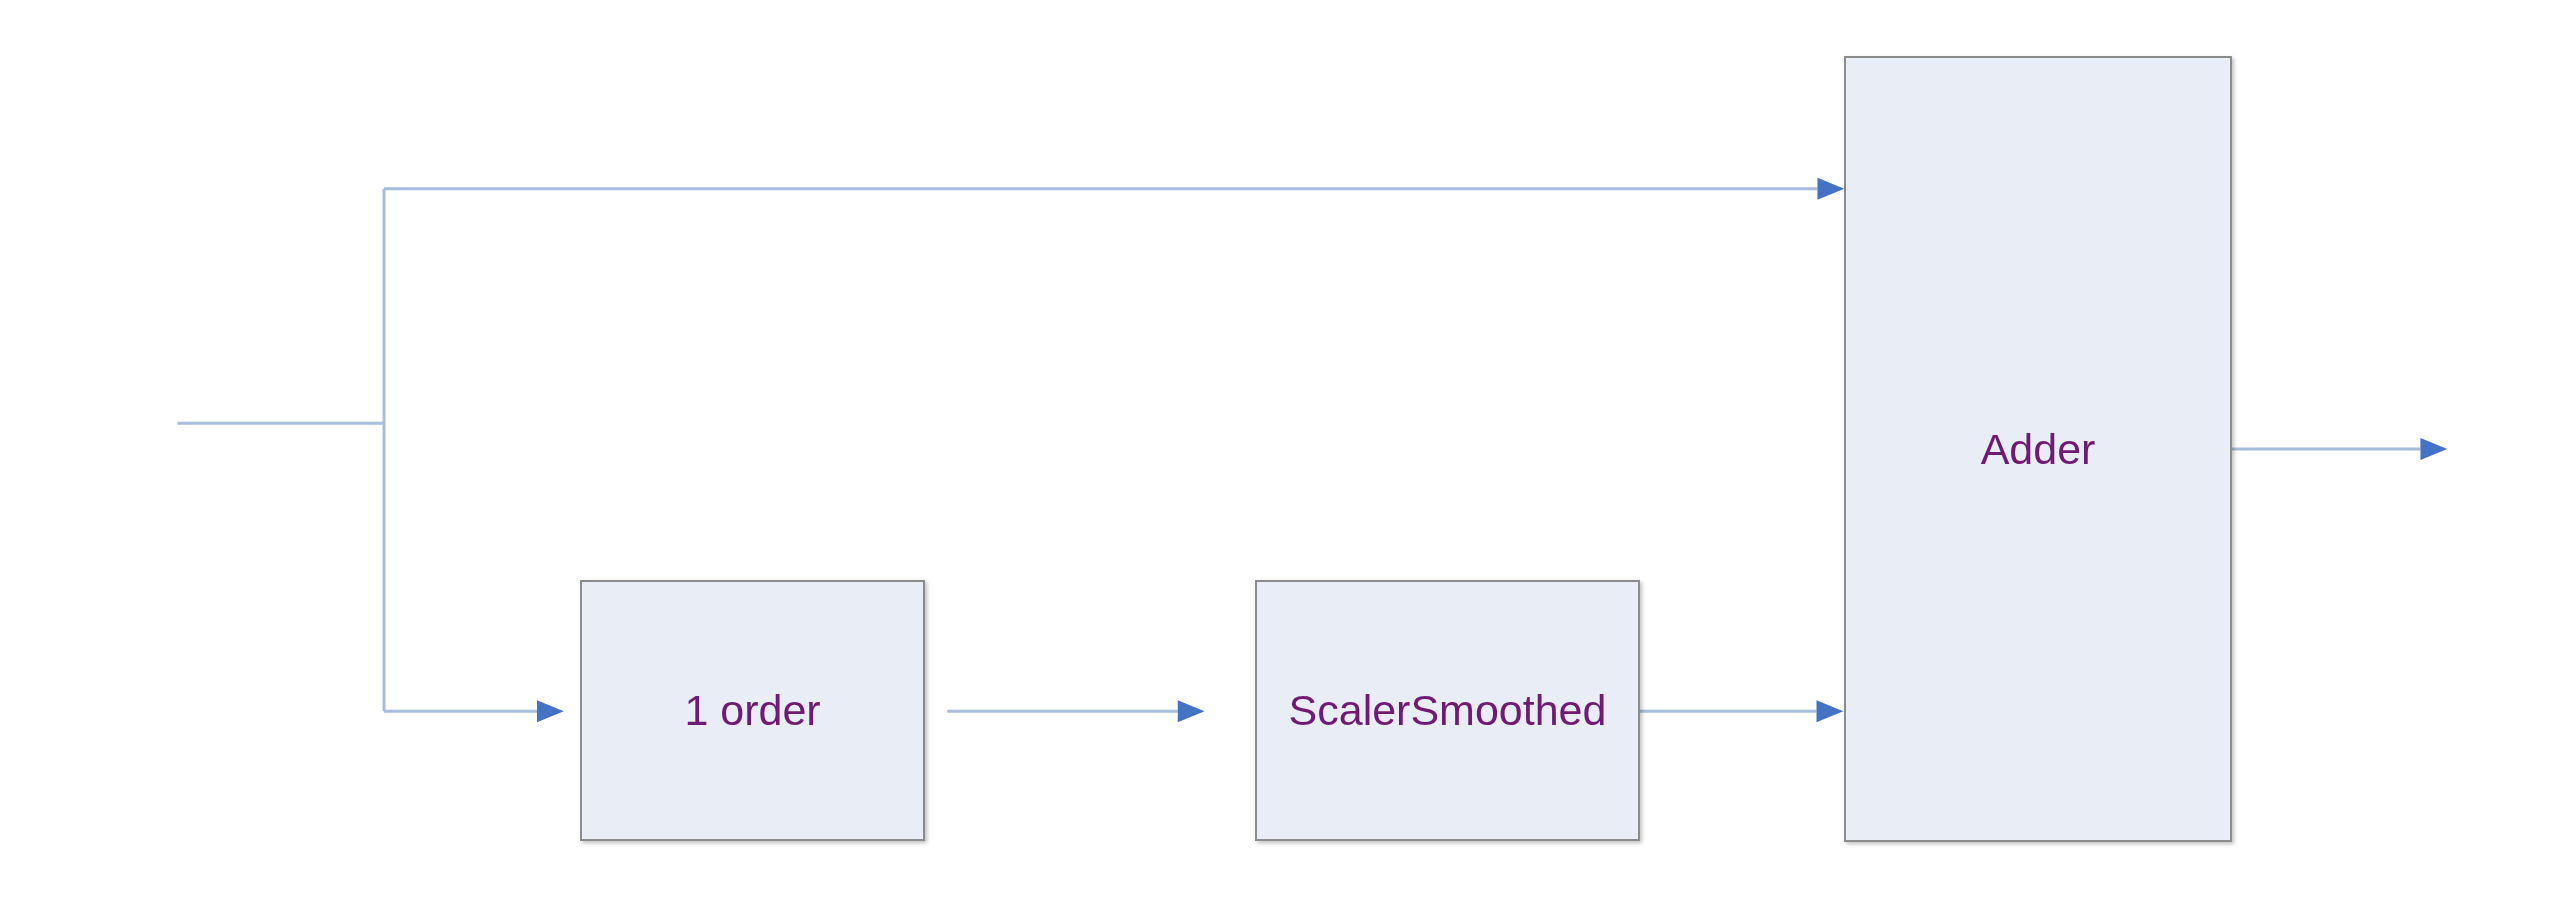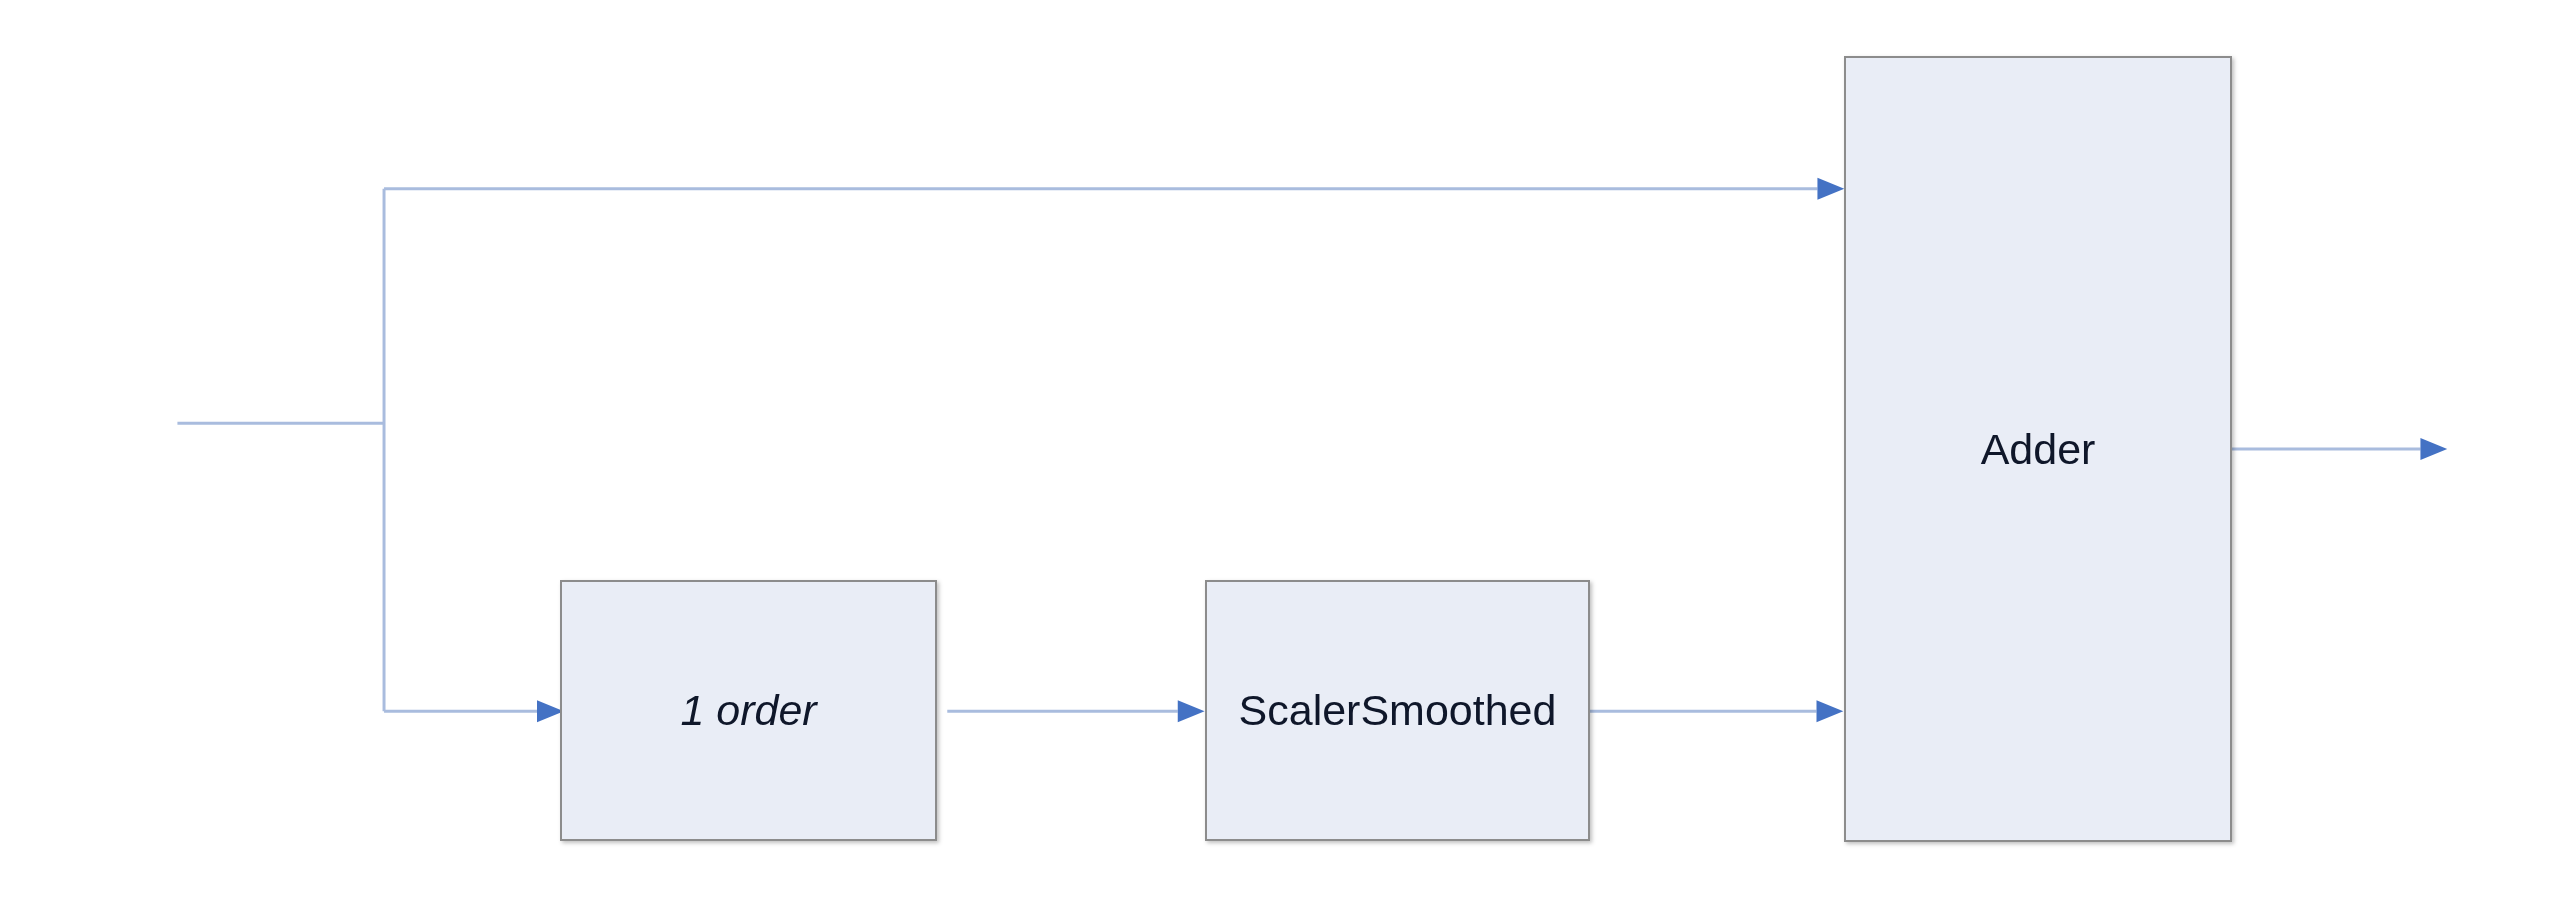--- a/index.html
+++ b/index.html
@@ -38,31 +38,30 @@
     background: #E9EDF6;
     border: 2px solid #8C8C8C;
     box-shadow: 2px 2px 4px rgba(0, 0, 0, 0.25);
     display: flex;
     flex-direction: column;
     align-items: center;
     justify-content: center;
     text-align: center;
     font-size: 43px;
     line-height: 1.32;
-    color: #0f172a;
+    color: #701a75;
   }
   #block-lowpass {
-    left: 560px;
+    left: 580px;
     top: 580px;
-    width: 377px;
+    width: 345px;
     height: 261px;
-    font-style: italic;
   }
   #block-scaler {
-    left: 1205px;
+    left: 1255px;
     top: 580px;
     width: 385px;
     height: 261px;
   }
   #block-adder {
     left: 1844px;
     top: 56px;
     width: 388px;
     height: 786px;
   }

